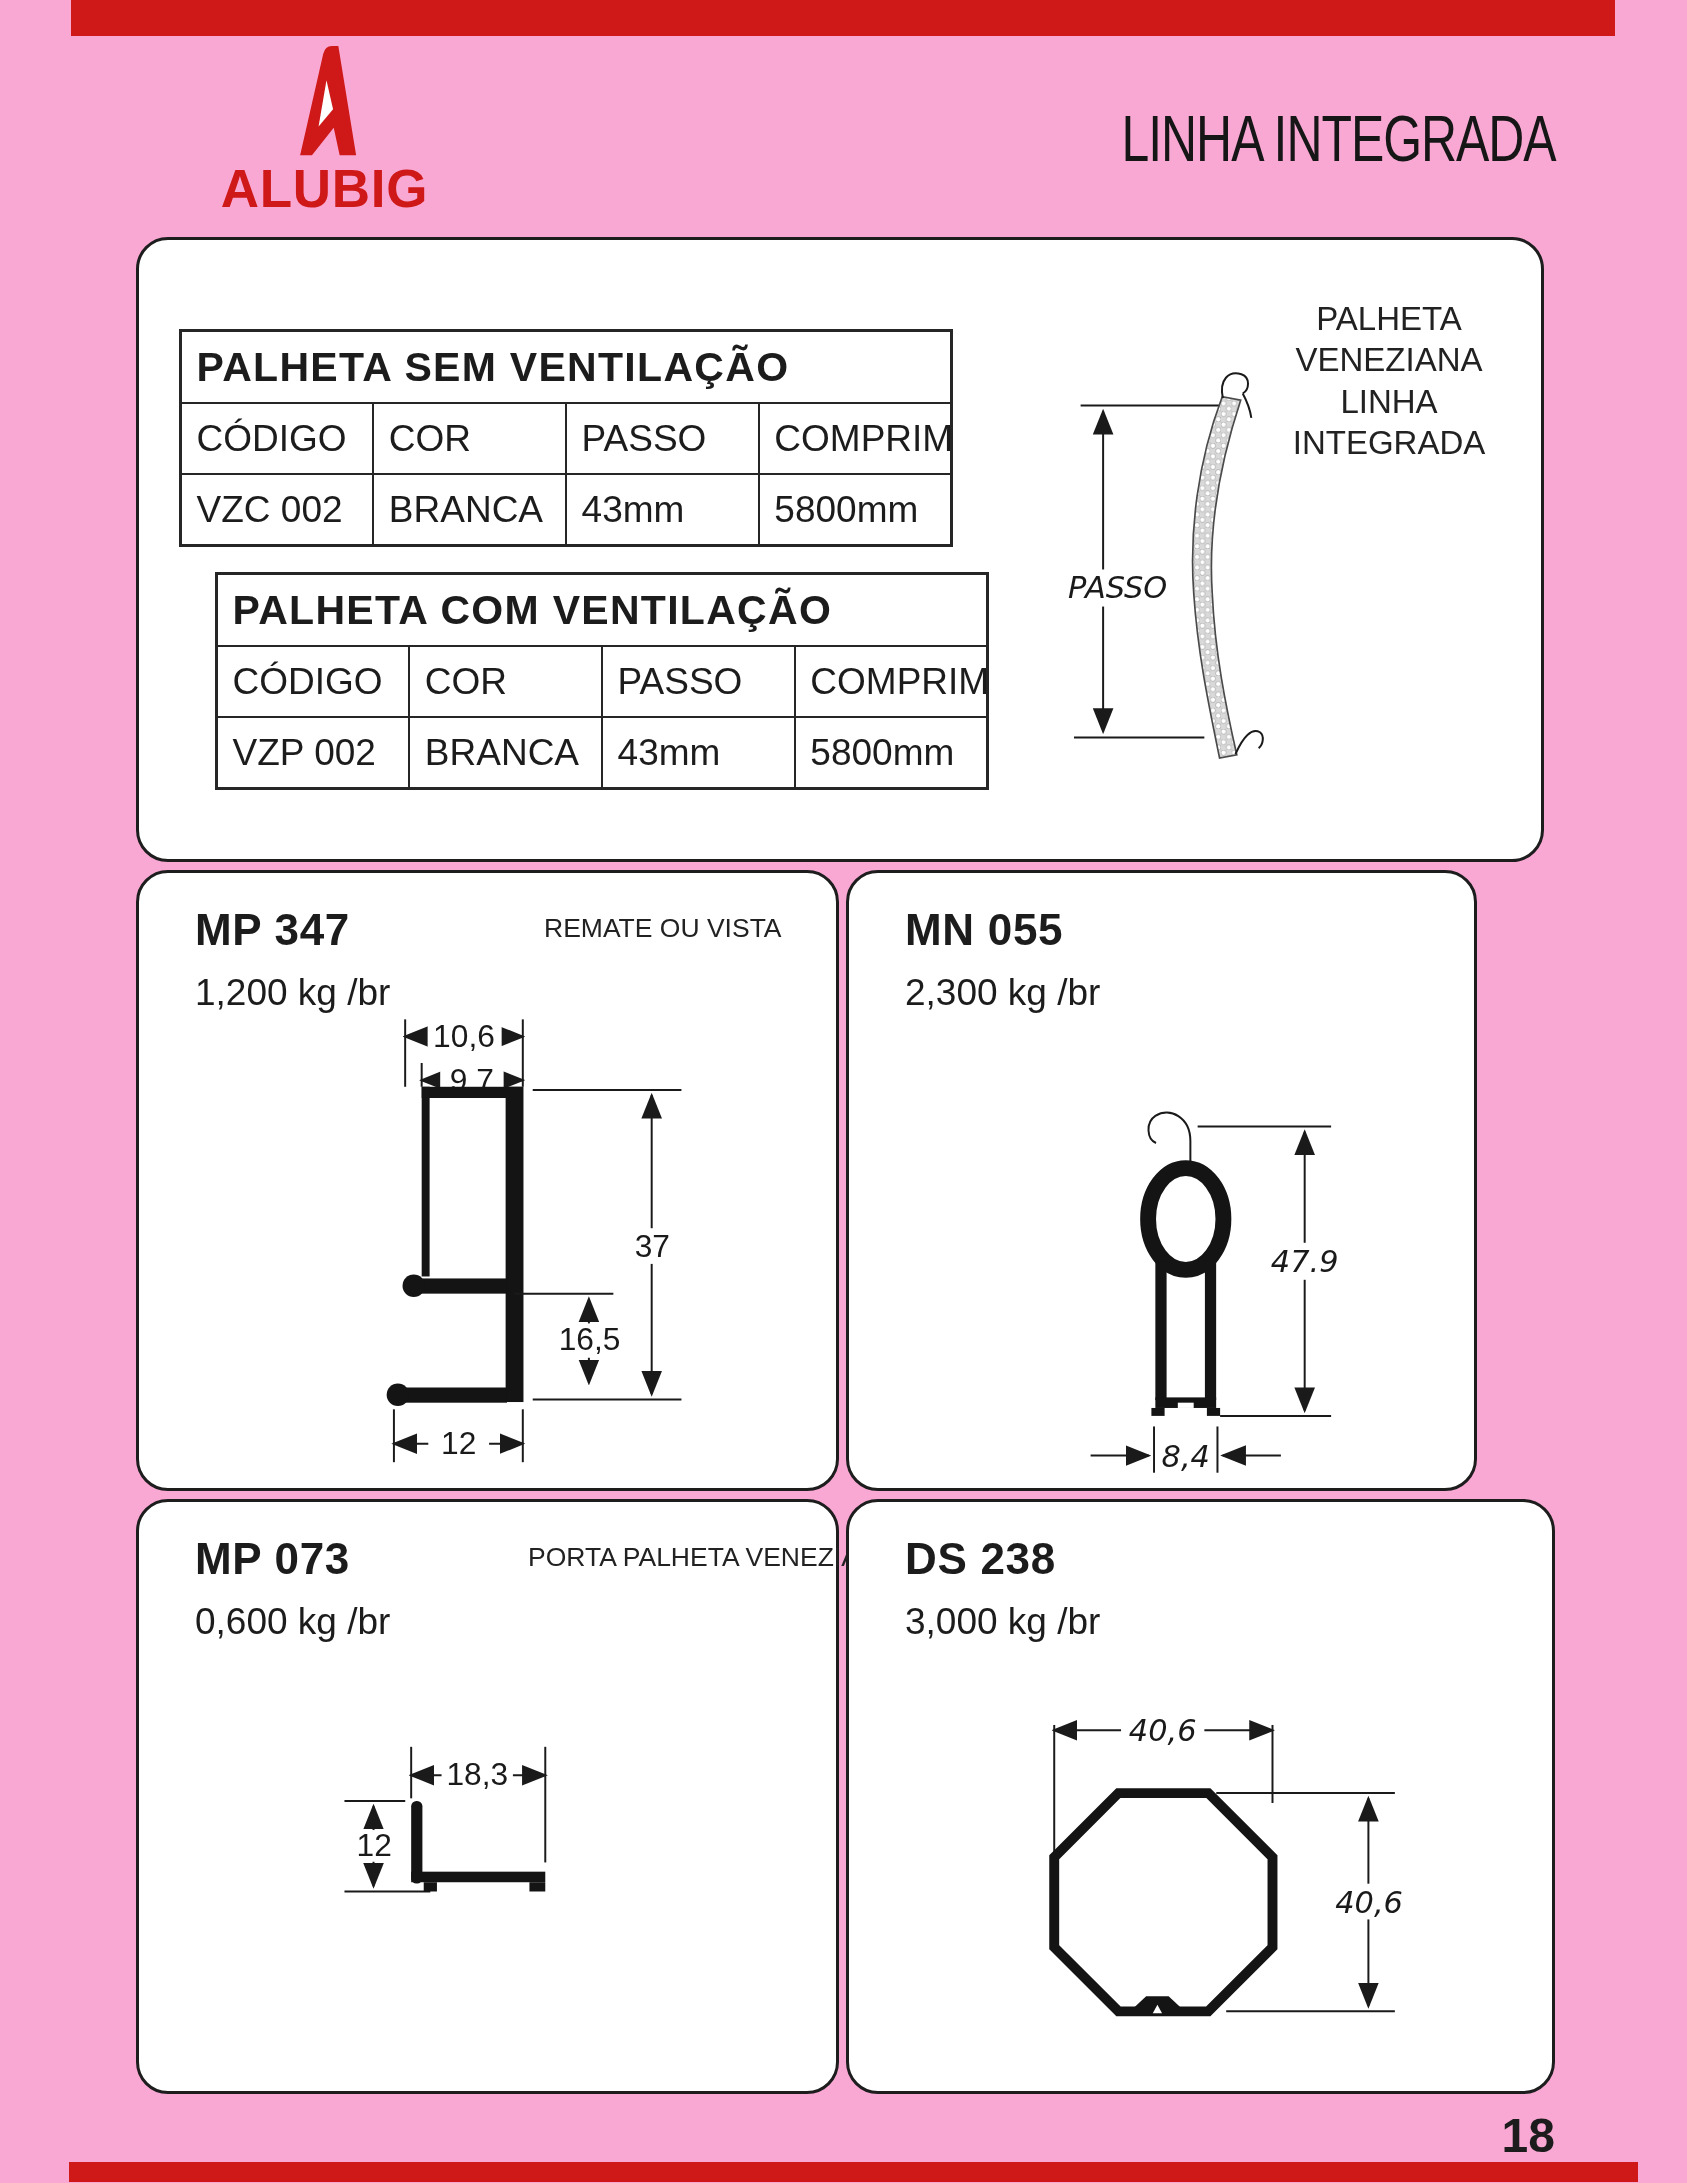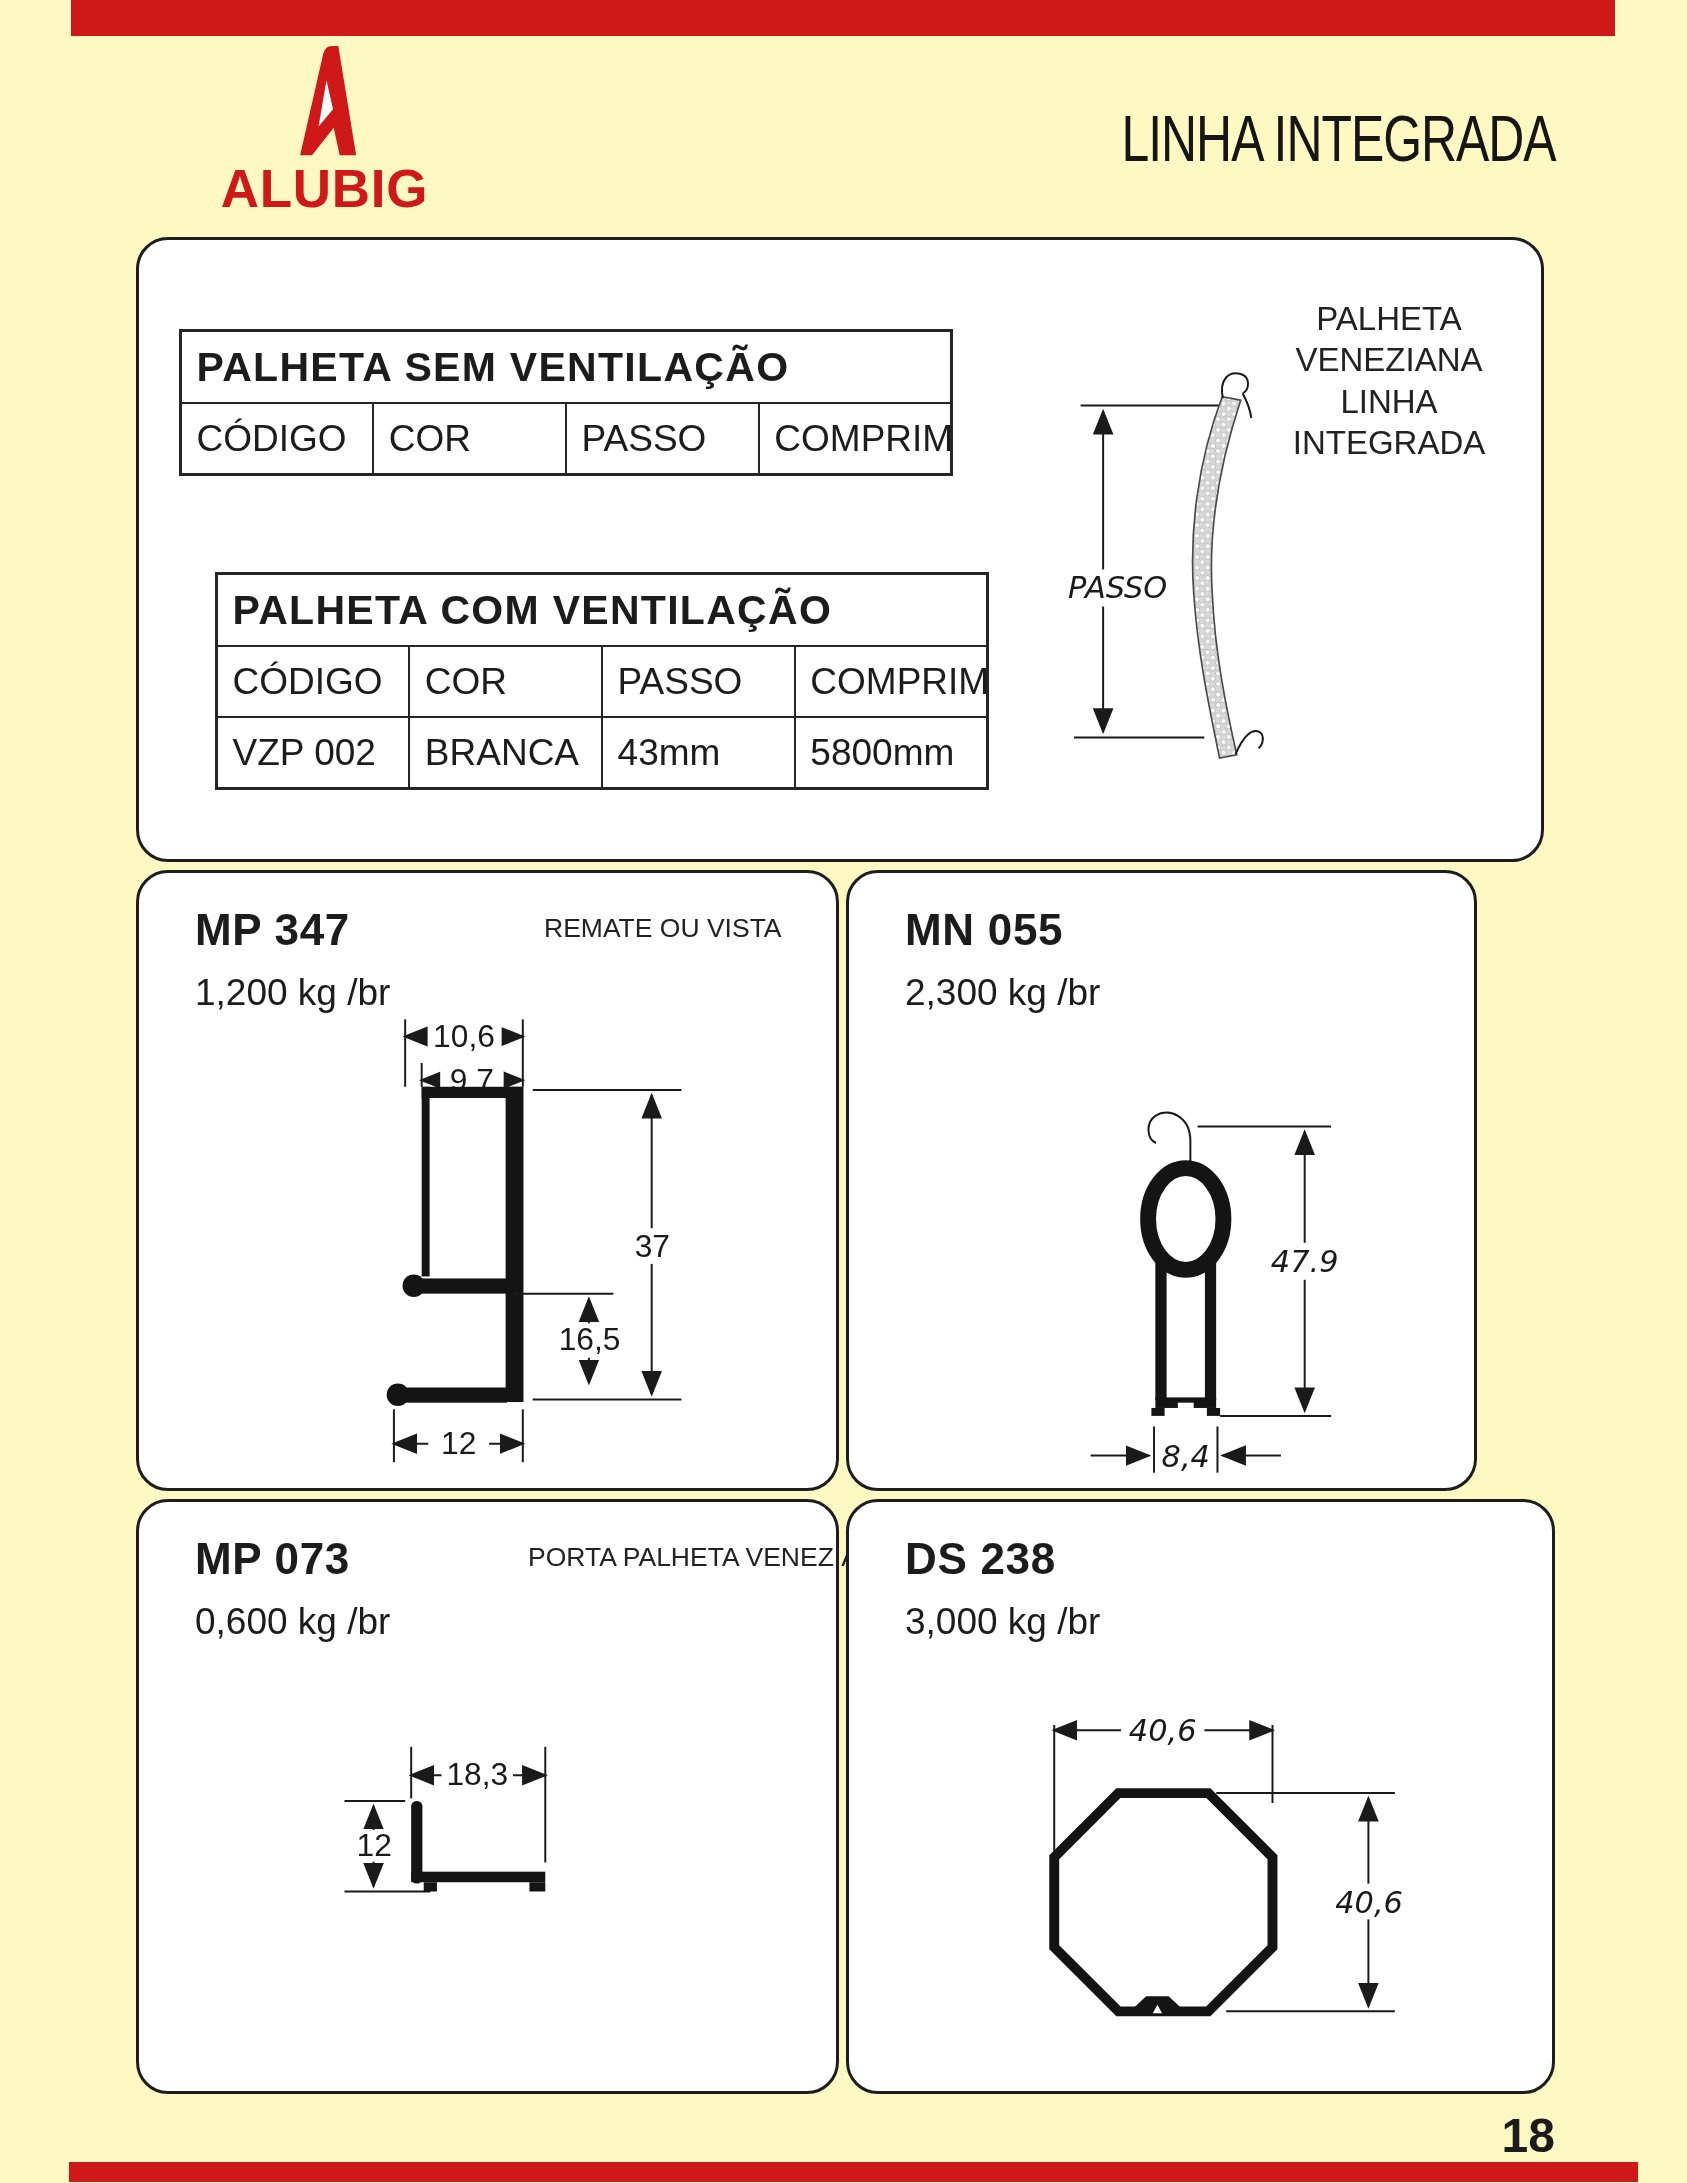--- a/index.html
+++ b/index.html
@@ -1,16 +1,16 @@
 <!DOCTYPE html>
 <html style="font-size:10.6px"><head>
 <meta charset="utf-8">
 <style>
   html,body{margin:0;padding:0;background:#fff;}
-  #page{position:relative;width:1687px;height:2183px;background:#fef9c3;overflow:hidden;
+  #page{position:relative;width:1687px;height:2183px;background:#f9a8d4;overflow:hidden;
         font-family:"Liberation Sans",sans-serif;color:#1c1c1c;}
   .bar{position:absolute;background:#ce1918;}
   #top-bar{left:71px;top:0;width:1544px;height:36px;}
   #bottom-bar{left:69px;top:2162px;width:1569px;height:20px;}
 
   
   #logo{position:absolute;left:212px;top:46px;width:225px;text-align:center;}
   #logo svg{display:block;margin:0 auto;}
   #logo .brand-name{font-size:53px;font-weight:bold;color:#ce1918;letter-spacing:0.7px;line-height:1;margin-top:4px;}
 
@@ -80,20 +80,26 @@
     <table class="spec" id="table-sem">
       <tbody>
           <tr>
             <td class="t" colspan="4">PALHETA SEM VENTILAÇÃO</td>
           </tr>
       <tr class="h">
         <td class="c1">CÓDIGO</td>
         <td class="c2">COR</td>
         <td class="c3">PASSO</td>
         <td class="c4">COMPRIMENTO</td>
+      </tr>
+      <tr class="d">
+        <td>VZC 002</td>
+        <td>BRANCA</td>
+        <td>43mm</td>
+        <td>5800mm</td>
       </tr>
     </tbody>
       </table>
 
     <table class="spec" id="table-com">
       <tbody>
           <tr>
             <td class="t" colspan="4">PALHETA COM VENTILAÇÃO</td>
           </tr>
       <tr class="h">

